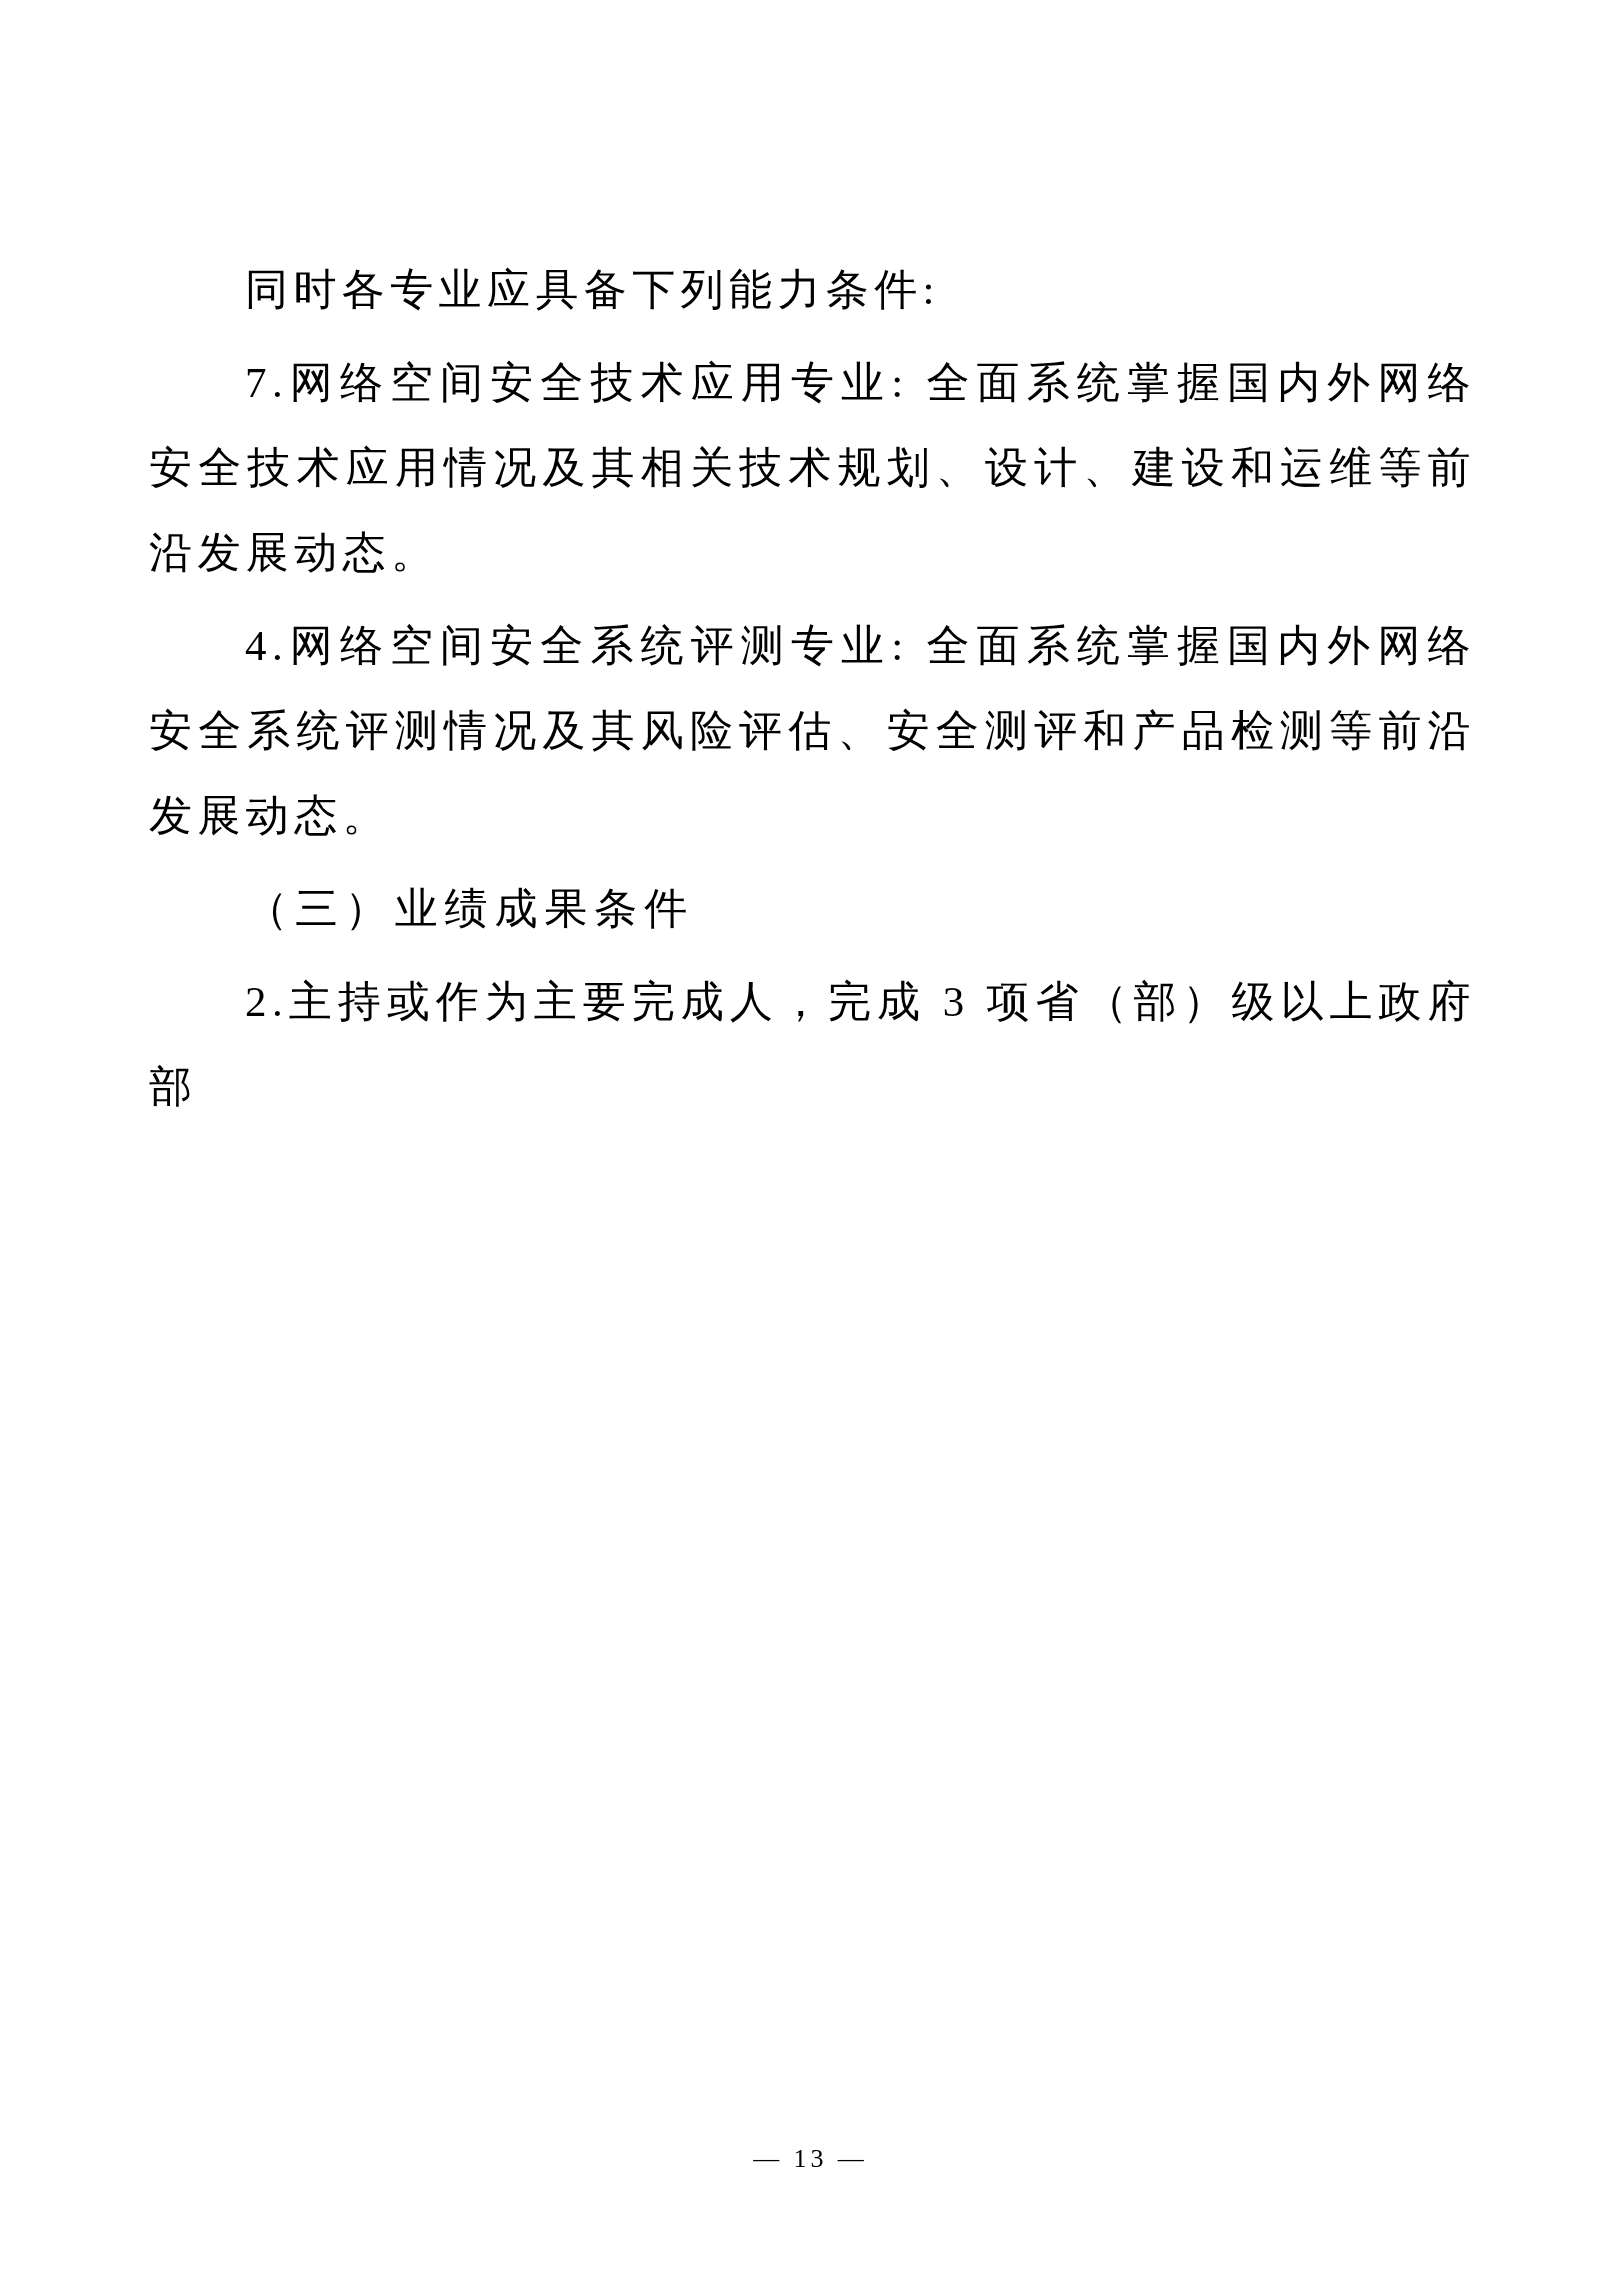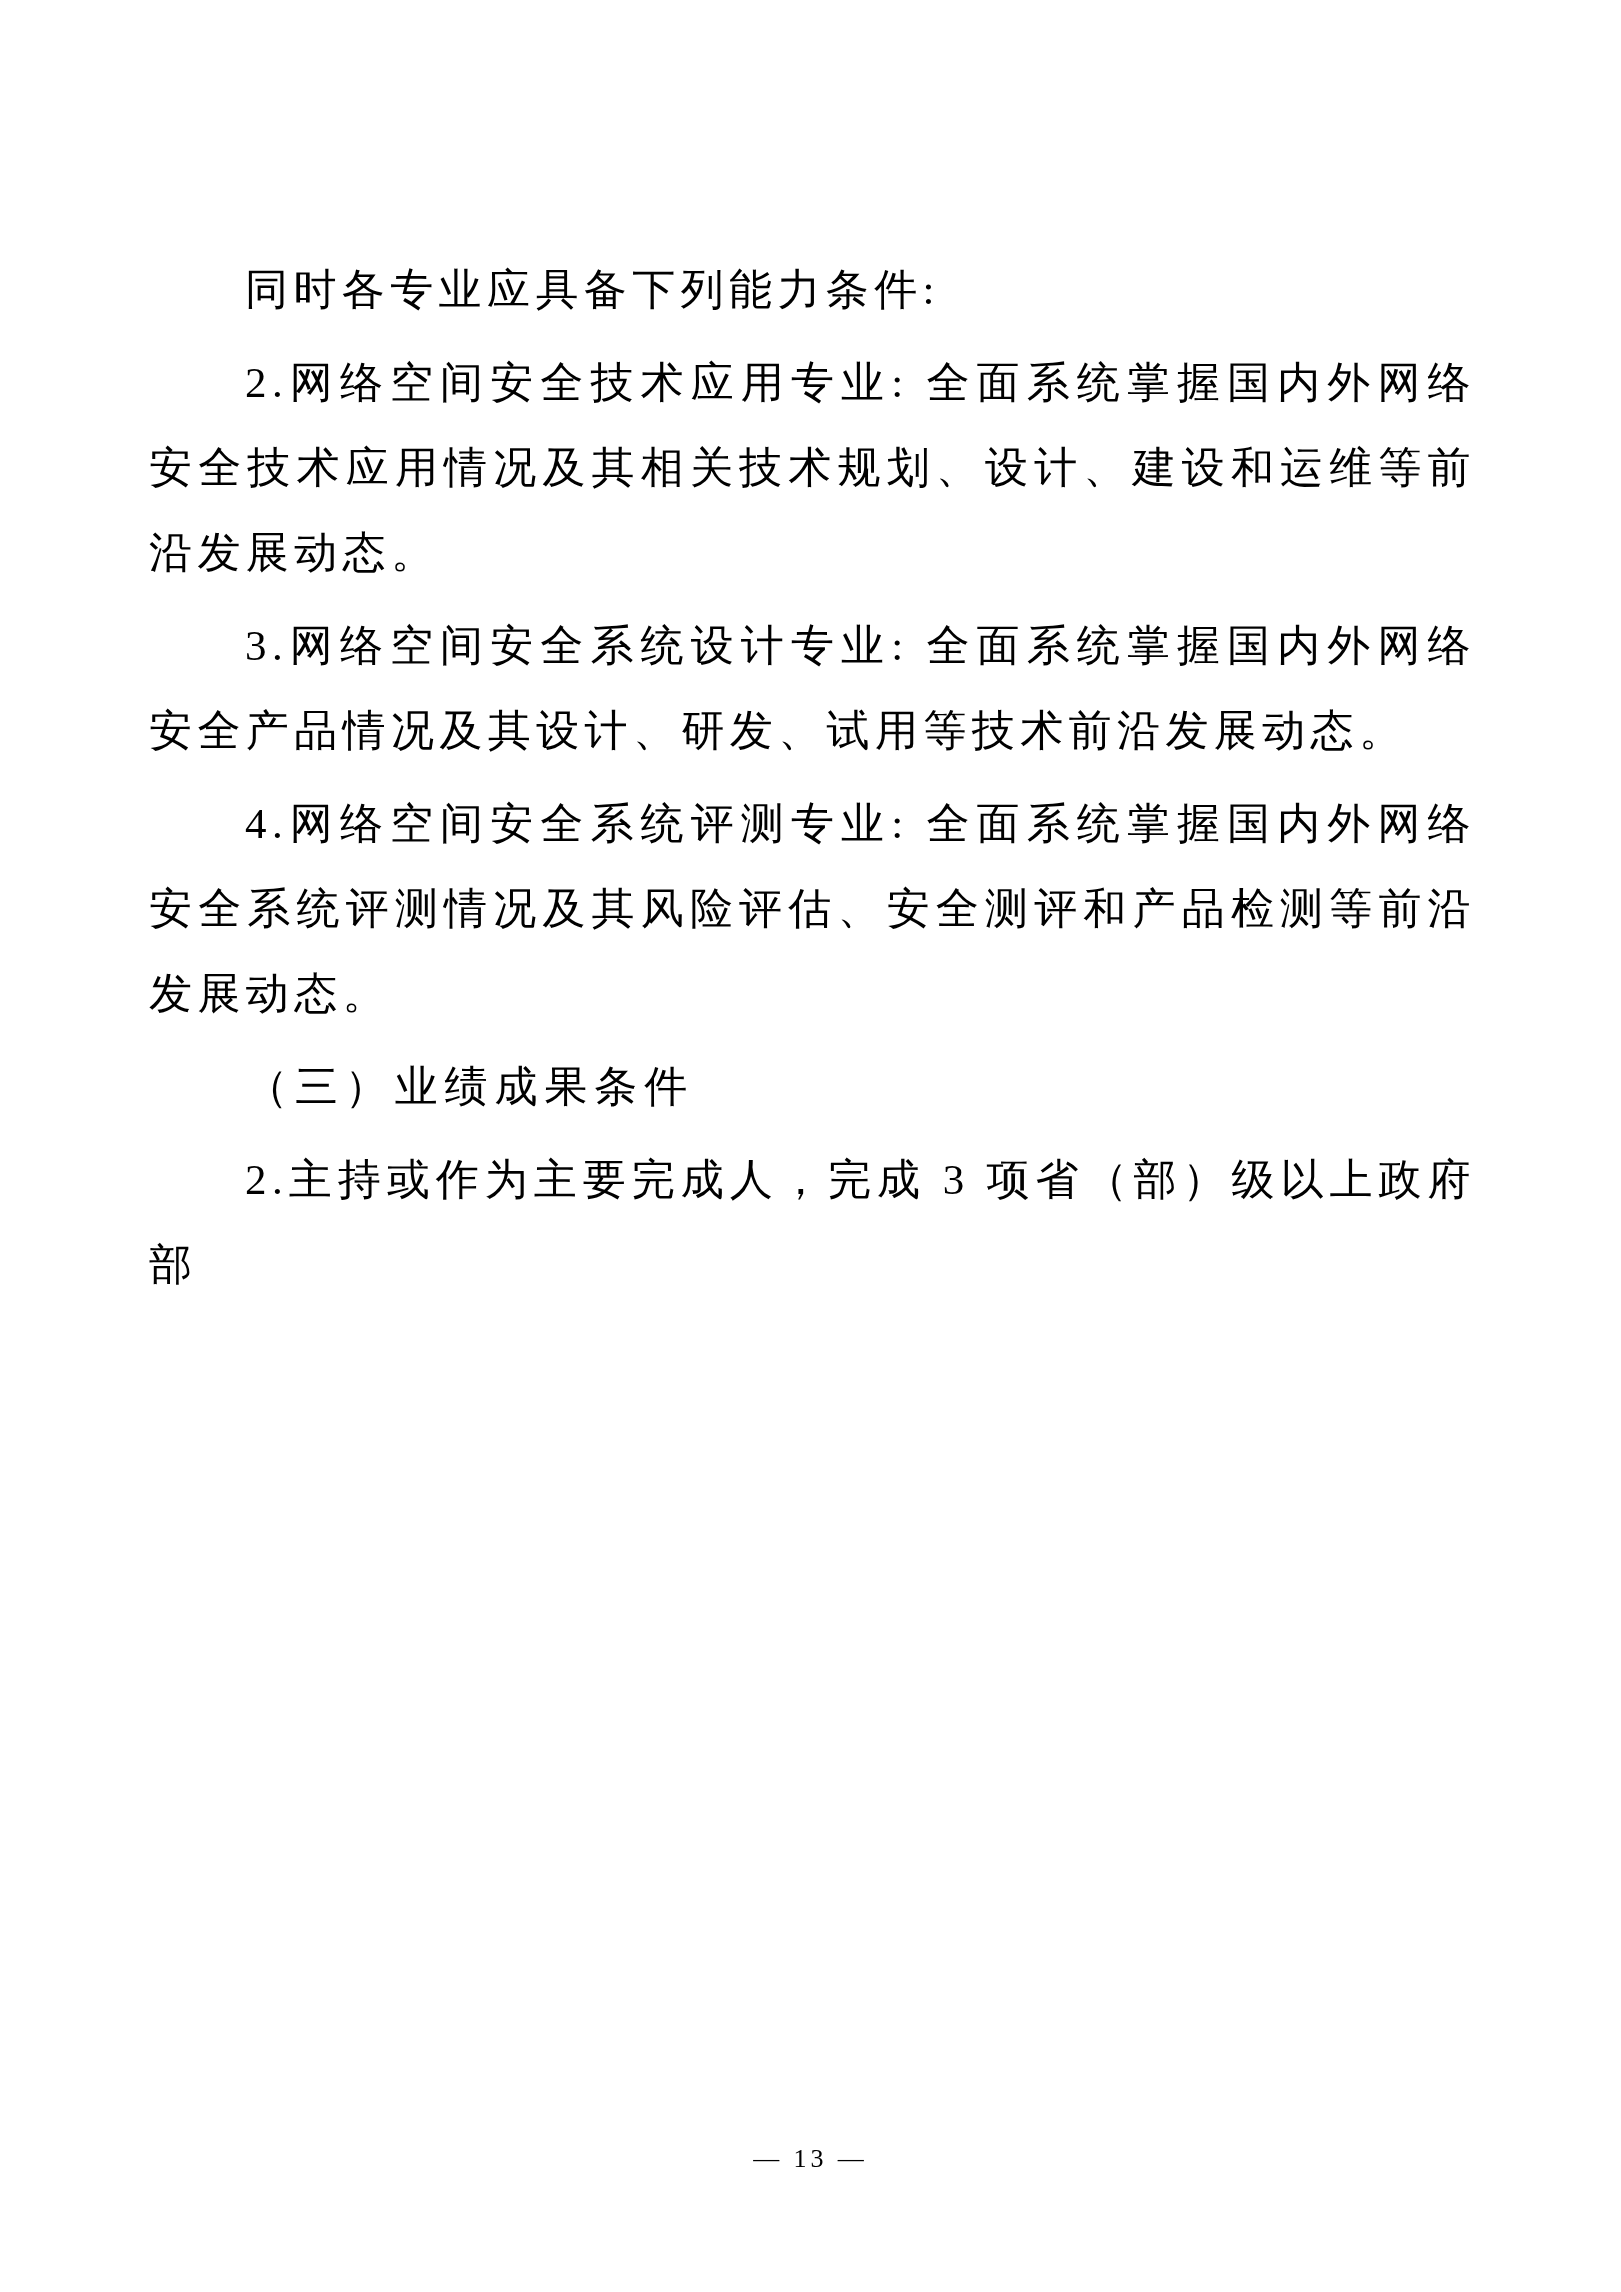--- a/index.html
+++ b/index.html
@@ -47,21 +47,20 @@
     letter-spacing: 3.9px;
     line-height: 59px;
   }
 </style>
 </head>
 <body>
 
 <div class="page">
   <div class="content">
     <p>同时各专业应具备下列能力条件:</p>
-    <p>2.网络空间安全技术应用专业: 全面系统掌握国内外网络安全技术应用情况及其相关技术规划、设计、建设和运维等前沿发展动态。</p>
-    <p>3.网络空间安全系统设计专业: 全面系统掌握国内外网络安全产品情况及其设计、研发、试用等技术前沿发展动态。</p>
+    <p>7.网络空间安全技术应用专业: 全面系统掌握国内外网络安全技术应用情况及其相关技术规划、设计、建设和运维等前沿发展动态。</p>
     <p>4.网络空间安全系统评测专业: 全面系统掌握国内外网络安全系统评测情况及其风险评估、安全测评和产品检测等前沿发展动态。</p>
     <p class="bold">（三）业绩成果条件</p>
     <p>2.主持或作为主要完成人，完成 3 项省（部）级以上政府部</p>
   </div>
   <div class="footer">— 13 —</div>
 </div>
 
 
 </body></html>

